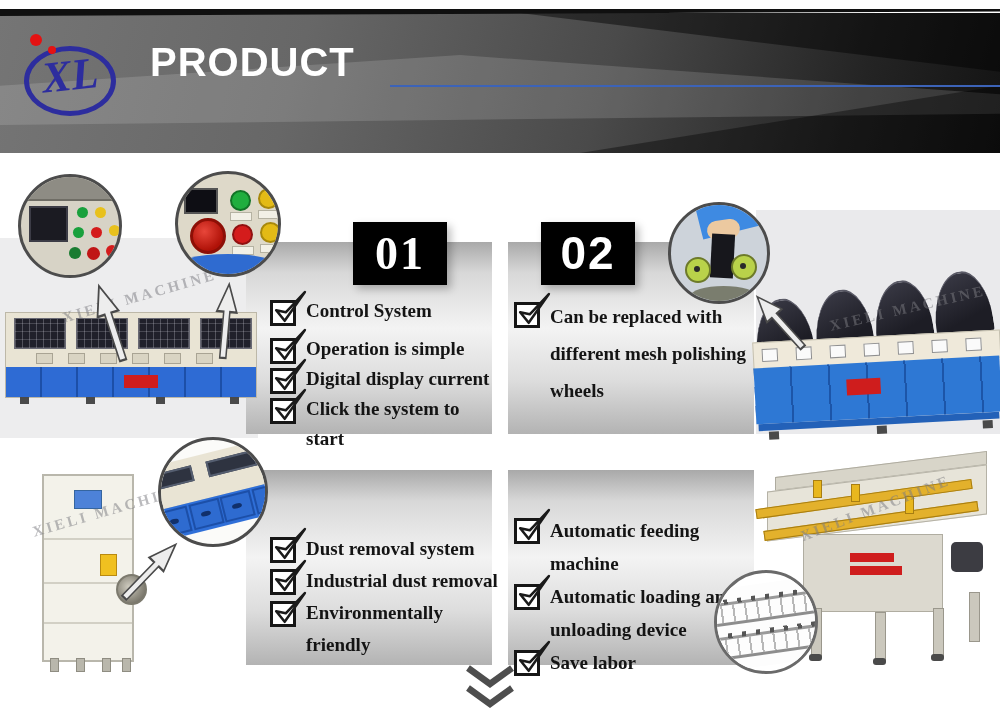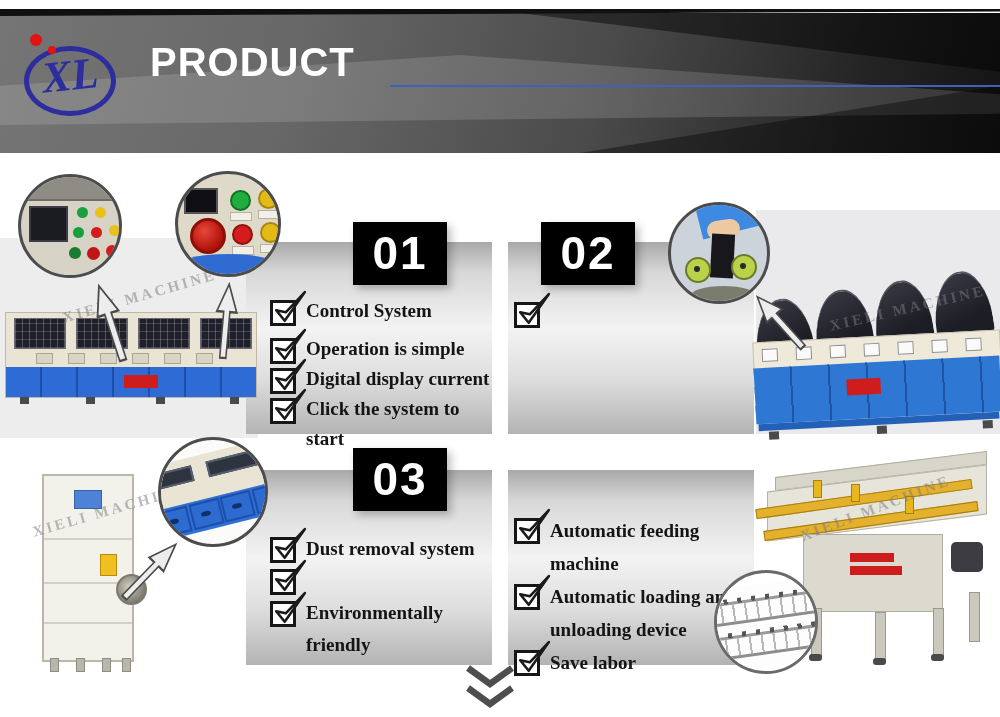--- a/index.html
+++ b/index.html
@@ -203,21 +203,21 @@
   </div>
 
   <svg class="arrow" style="left:100px;top:284px;width:22px;height:78px;transform:rotate(-18deg);" viewBox="0 0 26 64" preserveAspectRatio="none">
     <polygon points="13,0 26,24 17,24 17,64 9,64 9,24 0,24" fill="#ededed" stroke="#4a4a4a" stroke-width="2"></polygon>
   </svg>
   <svg class="arrow" style="left:216px;top:284px;width:20px;height:74px;transform:rotate(5deg);" viewBox="0 0 26 64" preserveAspectRatio="none">
     <polygon points="13,0 26,24 17,24 17,64 9,64 9,24 0,24" fill="#ededed" stroke="#4a4a4a" stroke-width="2"></polygon>
   </svg>
 
   <div class="panel" style="left:246px;top:242px;"></div>
-  <div class="numbox" style="left:353px;top:222px;">01</div>
+  <div class="numbox" style="left:353px;top:222px;font-family:Liberation Serif, serif;">01</div>
   <div class="checklist" style="left:270px;top:296px;width:230px;">
     <div class="check-row" style="height:30px;">
       <span class="cbx">
           <svg viewBox="0 0 32 32">
             <path d="M3 19 L11 29 L30 2 L12 21 Z" fill="#fff" stroke="#1a1a1a" stroke-width="2.4" stroke-linejoin="round"></path>
           </svg>
         </span>
       <span class="itx lh30">Control System</span>
     </div>
     <div class="check-row" style="height:30px;margin-top:8px;">
@@ -248,20 +248,23 @@
 
   <div class="panel" style="left:508px;top:242px;"></div>
   <div class="numbox" style="left:541px;top:222px;">02</div>
   <div class="checklist" style="left:514px;top:298px;width:240px;">
     <div class="check-row">
       <span class="cbx">
           <svg viewBox="0 0 32 32">
             <path d="M3 19 L11 29 L30 2 L12 21 Z" fill="#fff" stroke="#1a1a1a" stroke-width="2.4" stroke-linejoin="round"></path>
           </svg>
         </span>
+      <span class="itx lh37">Can be replaced with
+different mesh polishing
+wheels</span>
     </div>
   </div>
 
   <div class="abs" id="backdrop2" style="left:756px;top:210px;width:244px;height:224px;"></div>
 
   <div class="abs" id="machineB">
     <div class="hood" style="left:2px;top:18px;"></div>
     <div class="hood" style="left:62px;top:12px;"></div>
     <div class="hood" style="left:122px;top:6px;"></div>
     <div class="hood" style="left:182px;top:0px;"></div>
@@ -297,36 +300,36 @@
     <span class="wheel" style="left:60px;top:49px;">
         <span class="hub"></span>
       </span>
     <div id="cw-base"></div>
   </div>
   <svg class="arrow" style="left:770px;top:288px;width:20px;height:68px;transform:rotate(-42deg);" viewBox="0 0 26 64" preserveAspectRatio="none">
     <polygon points="13,0 26,24 17,24 17,64 9,64 9,24 0,24" fill="#ededed" stroke="#4a4a4a" stroke-width="2"></polygon>
   </svg>
 
   <div class="panel" style="left:246px;top:470px;height:195px;"></div>
-  <div class="numbox" style="left:353px;top:448px;">03</div>
   <div class="checklist" style="left:270px;top:533px;width:230px;">
     <div class="check-row" style="height:32px;">
       <span class="cbx">
           <svg viewBox="0 0 32 32">
             <path d="M3 19 L11 29 L30 2 L12 21 Z" fill="#fff" stroke="#1a1a1a" stroke-width="2.4" stroke-linejoin="round"></path>
           </svg>
         </span>
       <span class="itx lh32">Dust removal system</span>
     </div>
     <div class="check-row" style="height:32px;">
       <span class="cbx">
           <svg viewBox="0 0 32 32">
             <path d="M3 19 L11 29 L30 2 L12 21 Z" fill="#fff" stroke="#1a1a1a" stroke-width="2.4" stroke-linejoin="round"></path>
           </svg>
         </span>
+      <span class="itx lh32">Industrial dust removal</span>
     </div>
     <div class="check-row" style="height:32px;">
       <span class="cbx">
           <svg viewBox="0 0 32 32">
             <path d="M3 19 L11 29 L30 2 L12 21 Z" fill="#fff" stroke="#1a1a1a" stroke-width="2.4" stroke-linejoin="round"></path>
           </svg>
         </span>
       <span class="itx lh32">Environmentally friendly</span>
     </div>
   </div>

